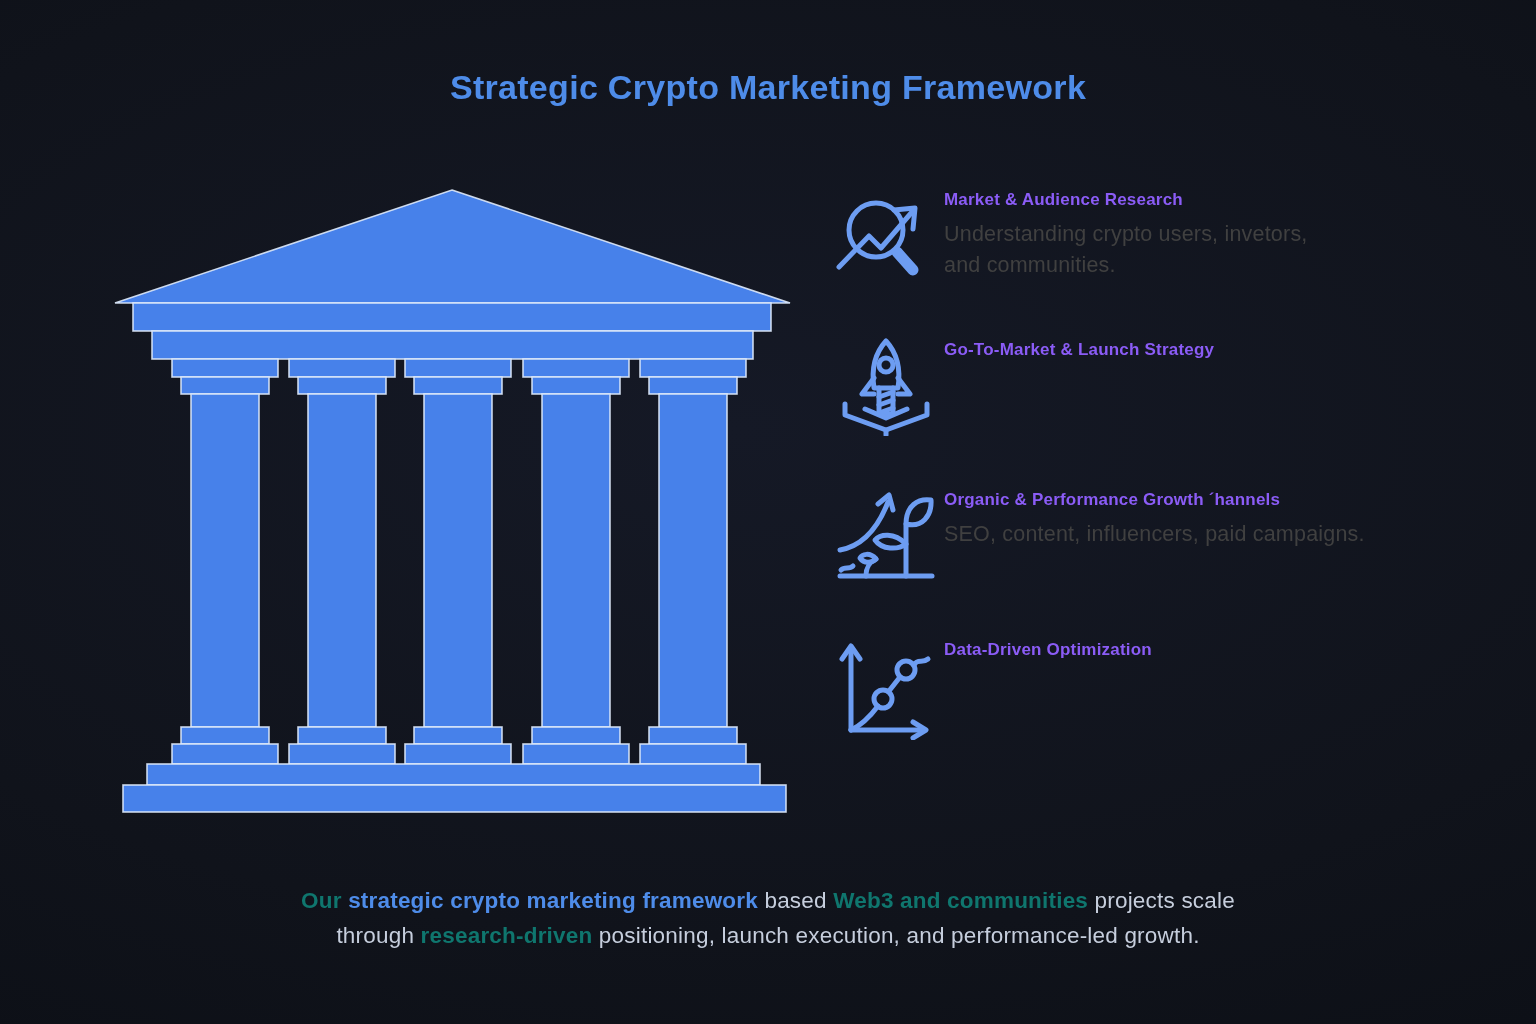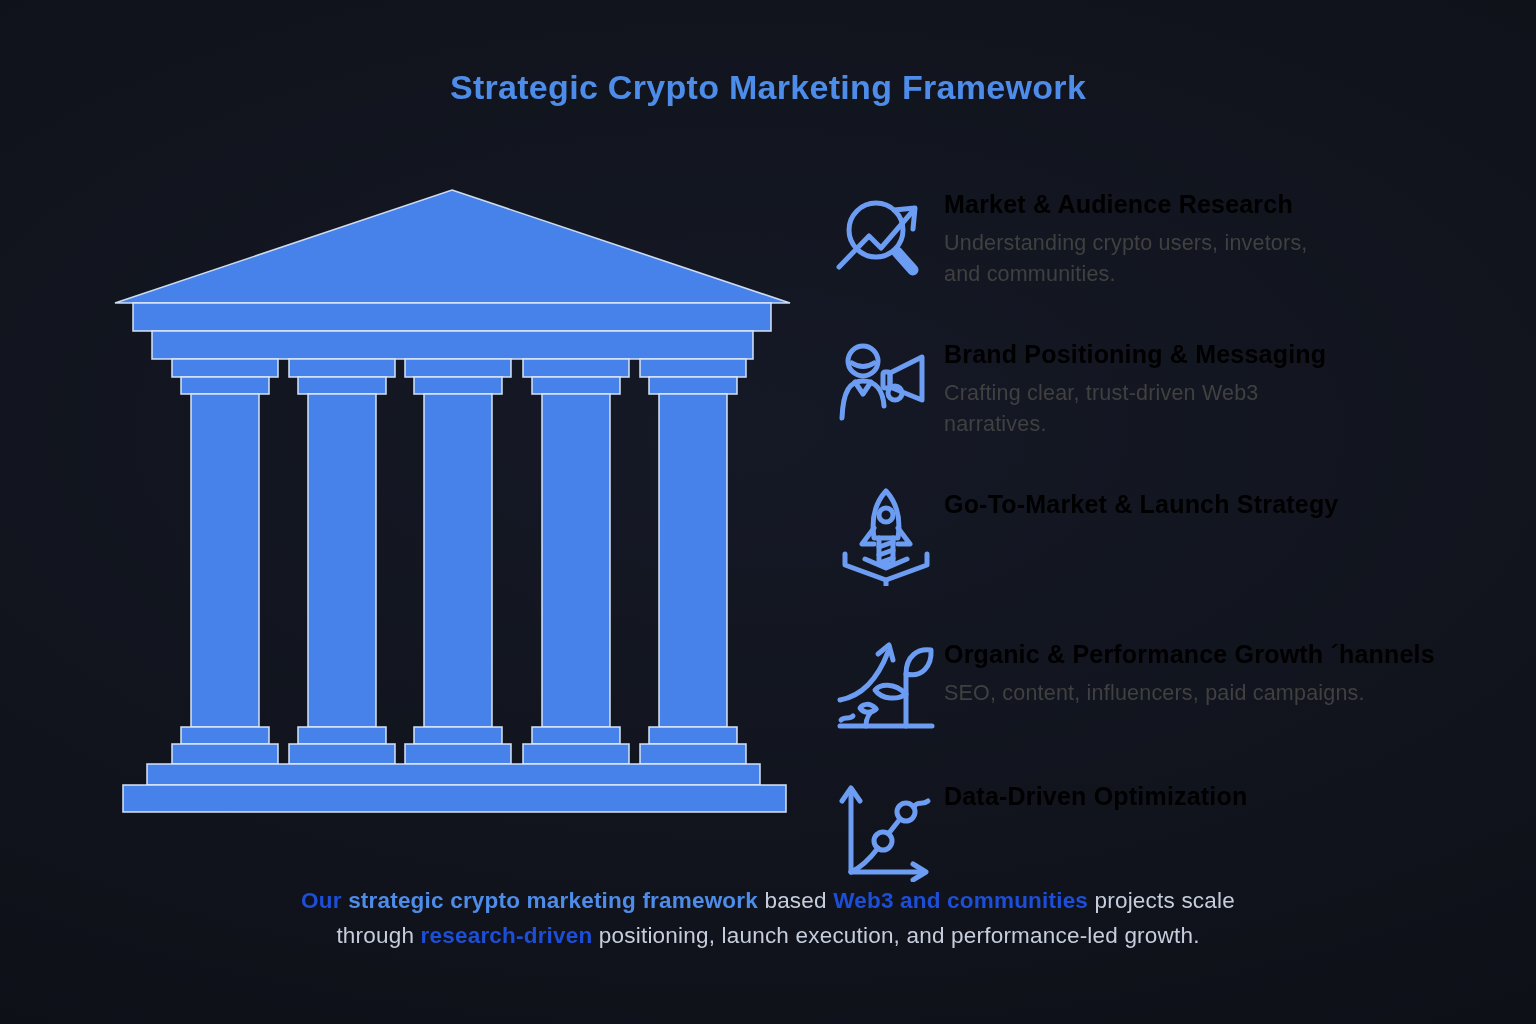--- a/index.html
+++ b/index.html
@@ -19,34 +19,34 @@
   .temple-shape{fill:#4781ea;stroke:rgba(223,234,250,.9);stroke-width:1.6;}
   .right-panel{position:absolute;left:836px;top:186px;width:670px;}
   .fw-row{display:flex;align-items:flex-start;margin-bottom:46px;}
   .fw-row:nth-child(4){margin-bottom:38px;}
   .icon-box{flex:0 0 108px;width:108px;height:104px;}
   .icon-box svg{display:block;}
   .ic{stroke:#6d9df2;fill:none;stroke-width:5;stroke-linecap:round;stroke-linejoin:round;}
   .ic-thick{stroke:#6d9df2;fill:none;stroke-width:11;stroke-linecap:round;}
   .row-text{padding-top:4px;}
   .row-text h3{
-    margin:0 0 9px 0;font-size:25px;font-weight:700;color:#000000;
+    margin:0 0 9px 0;font-size:17px;font-weight:700;color:#8b5cf6;
     letter-spacing:.2px;white-space:nowrap;
   }
   .row-text p{
     margin:0;font-size:21.5px;line-height:1.42;color:#404040;
     white-space:pre-line;letter-spacing:.2px;
   }
   .footer-note{
     position:absolute;top:860px;left:50%;transform:translateX(-50%);
     width:1000px;text-align:center;font-size:22.5px;line-height:1.56;
     color:#c6cedd;letter-spacing:.2px;
   }
   .seg-reg{color:#c6cedd;font-weight:400;}
-  .seg-bold{color:#1d4ed8;font-weight:700;}
+  .seg-bold{color:#0f766e;font-weight:700;}
   .seg-blue{color:#4e8ce9;font-weight:700;}
 </style>
 </head>
 <body>
 
 <h1 class="page-title">Strategic Crypto Marketing Framework</h1>
 
 <div class="temple-wrap">
   <svg width="700" height="632" viewBox="0 0 700 632">
     <g>
@@ -109,38 +109,20 @@
         <polyline class="ic" points="58,24 79,22 77,43"></polyline>
       </svg>
     </div>
     <div class="row-text">
       <h3>Market &amp; Audience Research</h3>
       <p>Understanding crypto users, invetors,
 and communities.</p>
     </div>
   </div>
 
-  <div class="fw-row">
-    <div class="icon-box">
-      <svg width="100" height="100" viewBox="0 0 100 100">
-        <circle class="ic" cx="27" cy="25" r="15"></circle>
-        <path class="ic" d="M16,27 Q27,34 38,27"></path>
-        <path class="ic" d="M6,82 C7,55 14,45 27,45 C40,45 47,55 48,70"></path>
-        <path class="ic" d="M19,46 L27,58 L35,46"></path>
-        <rect class="ic" x="47" y="36" width="7" height="16" rx="2"></rect>
-        <polygon class="ic" points="54,37 86,21 86,64 54,51"></polygon>
-        <circle class="ic" cx="59" cy="57" r="7"></circle>
-      </svg>
-    </div>
-    <div class="row-text">
-      <h3>Brand Positioning &amp; Messaging</h3>
-      <p>Crafting clear, trust-driven Web3
-narratives.</p>
-    </div>
-  </div>
 
   <div class="fw-row">
     <div class="icon-box">
       <svg width="100" height="100" viewBox="0 0 100 100">
         <path class="ic" d="M50,5 C61,17 65,32 62,52 L38,52 C35,32 39,17 50,5 Z"></path>
         <circle class="ic" cx="50" cy="29" r="7"></circle>
         <path class="ic" d="M38,42 L26,58 L38,58"></path>
         <path class="ic" d="M62,42 L74,58 L62,58"></path>
         <path class="ic" d="M43,52 L43,78 L57,78 L57,52"></path>
         <path class="ic" d="M43,61 L57,56 M43,69 L57,64 M43,77 L57,72"></path>

